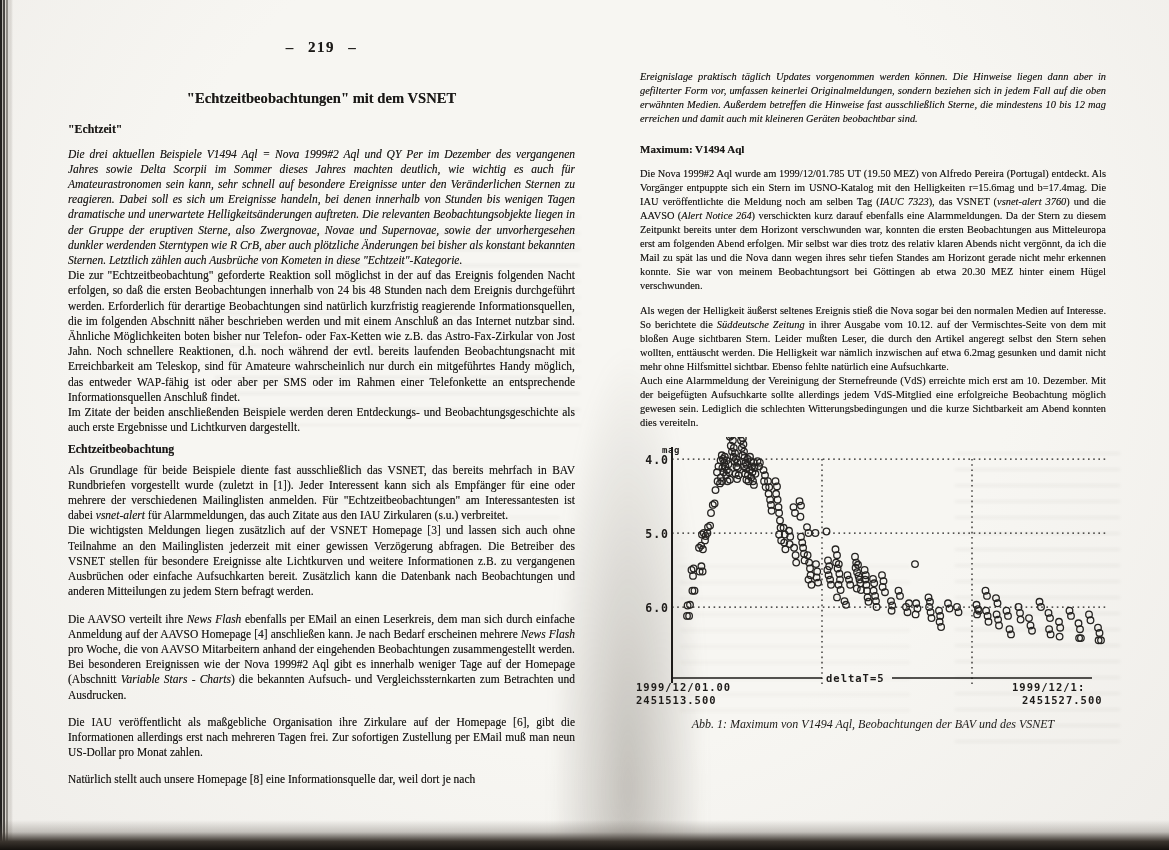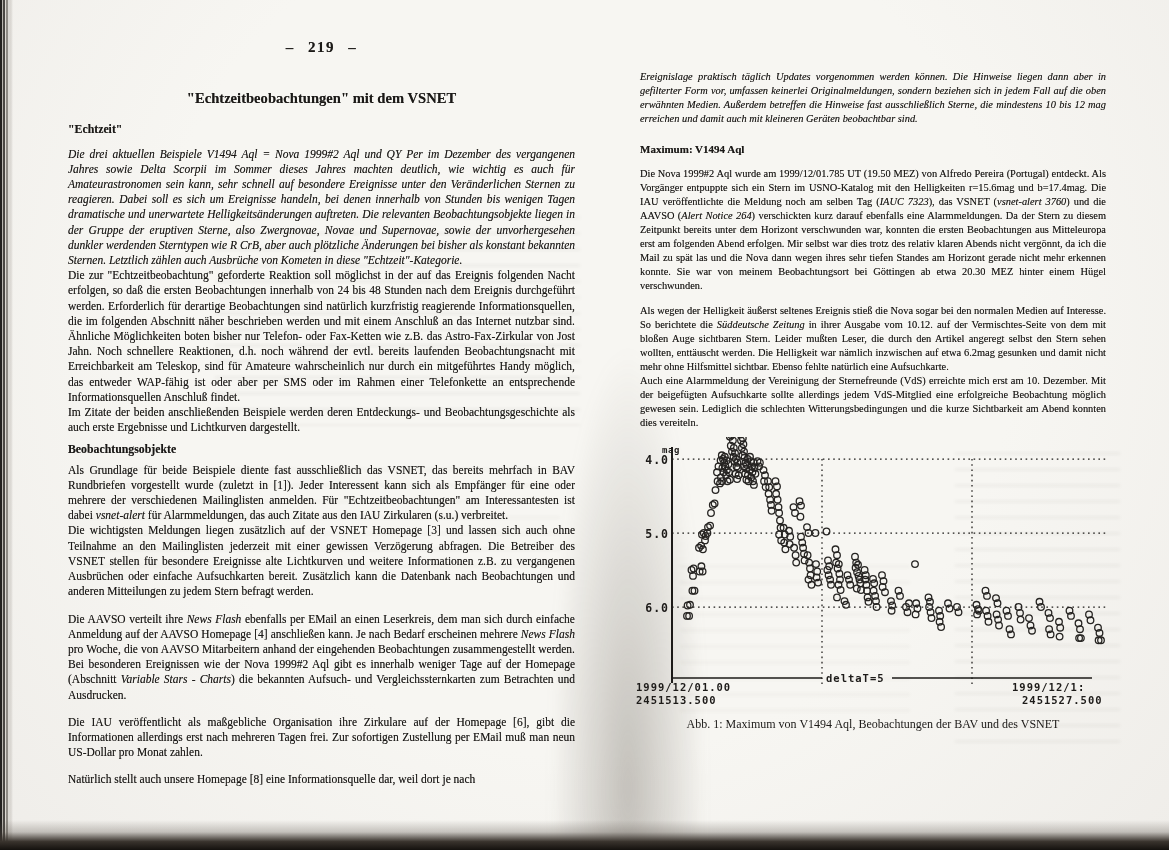--- a/index.html
+++ b/index.html
@@ -38,40 +38,40 @@
   
   .chart{display:block;margin:7px 0 0 -6px;}
   .chart .dot{stroke:#1d1b19;stroke-width:1.25;stroke-dasharray:1.6 3.6;fill:none;}
   .chart .ax{stroke:#1d1b19;stroke-width:2;}
   .chart .bl{stroke:#1d1b19;stroke-width:1.6;}
   .chart .pt{fill:none;stroke:#262422;stroke-width:1.3;}
   .chart text{font-family:"DejaVu Sans Mono", monospace;font-weight:bold;fill:#1d1b19;}
   .chart .tick{font-size:11.5px;letter-spacing:1px;}
   .chart .xlab{font-size:10.5px;letter-spacing:1px;}
   .chart .mlab{font-size:9px;letter-spacing:.5px;}
-  .caption{text-align:center;font-size:12px;margin-top:8px;}
+  .caption{text-align:center;font-style:italic;font-size:12px;margin-top:8px;}
 </style>
 </head>
 <body>
 
 <div class="scan">
 
   <div class="bleed b1"></div>
   <div class="bleed b2"></div>
   <div class="bleed b3"></div>
   <div class="bleed b4"></div>
 
   <div class="page page-left">
     <div class="pnum">–  219  –</div>
     <div class="title">"Echtzeitbeobachtungen" mit dem VSNET</div>
     <div class="shead">"Echtzeit"</div>
     <p class="mt9">Die drei aktuellen Beispiele V1494 Aql = Nova 1999#2 Aql und QY Per im Dezember des vergangenen Jahres sowie Delta Scorpii im Sommer dieses Jahres machten deutlich, wie wichtig es auch für Amateurastronomen sein kann, sehr schnell auf besondere Ereignisse unter den Veränderlichen Sternen zu reagieren. Dabei soll es sich um Ereignisse handeln, bei denen innerhalb von Stunden bis wenigen Tagen dramatische und unerwartete Helligkeitsänderungen auftreten. Die relevanten Beobachtungsobjekte liegen in der Gruppe der eruptiven Sterne, also Zwergnovae, Novae und Supernovae, sowie der unvorhergesehen dunkler werdenden Sterntypen wie R CrB, aber auch plötzliche Änderungen bei bisher als konstant bekannten Sternen. Letztlich zählen auch Ausbrüche von Kometen in diese "Echtzeit"-Kategorie.</p>
     <p>Die zur "Echtzeitbeobachtung" geforderte Reaktion soll möglichst in der auf das Ereignis folgenden Nacht erfolgen, so daß die ersten Beobachtungen innerhalb von 24 bis 48 Stunden nach dem Ereignis durchgeführt werden. Erforderlich für derartige Beobachtungen sind natürlich kurzfristig reagierende Informationsquellen, die im folgenden Abschnitt näher beschrieben werden und mit einem Anschluß an das Internet nutzbar sind. Ähnliche Möglichkeiten boten bisher nur Telefon- oder Fax-Ketten wie z.B. das Astro-Fax-Zirkular von Jost Jahn. Noch schnellere Reaktionen, d.h. noch während der evtl. bereits laufenden Beobachtungsnacht mit Erreichbarkeit am Teleskop, sind für Amateure wahrscheinlich nur durch ein mitgeführtes Handy möglich, das entweder WAP-fähig ist oder aber per SMS oder im Rahmen einer Telefonkette an entsprechende Informationsquellen Anschluß findet.</p>
     <p>Im Zitate der beiden anschließenden Beispiele werden deren Entdeckungs- und Beobachtungsgeschichte als auch erste Ergebnisse und Lichtkurven dargestellt.</p>
-    <div class="shead hd2">Beobachtungsobjekte</div>
+    <div class="shead hd2">Echtzeitbeobachtung</div>
     <p class="mt5">Als Grundlage für beide Beispiele diente fast ausschließlich das VSNET, das bereits mehrfach in BAV Rundbriefen vorgestellt wurde (zuletzt in [1]). Jeder Interessent kann sich als Empfänger für eine oder mehrere der verschiedenen Mailinglisten anmelden. Für "Echtzeitbeobachtungen" am Interessantesten ist dabei <i>vsnet-alert</i> für Alarmmeldungen, das auch Zitate aus den IAU Zirkularen (s.u.) verbreitet.</p>
     <p>Die wichtigsten Meldungen liegen zusätzlich auf der VSNET Homepage [3] und lassen sich auch ohne Teilnahme an den Mailinglisten jederzeit mit einer gewissen Verzögerung abfragen. Die Betreiber des VSNET stellen für besondere Ereignisse alte Lichtkurven und weitere Informationen z.B. zu vergangenen Ausbrüchen oder einfache Aufsuchkarten bereit. Zusätzlich kann die Datenbank nach Beobachtungen und anderen Mitteilungen zu jedem Stern befragt werden.</p>
     <p class="mt12">Die AAVSO verteilt ihre <i>News Flash</i> ebenfalls per EMail an einen Leserkreis, dem man sich durch einfache Anmeldung auf der AAVSO Homepage [4] anschließen kann. Je nach Bedarf erscheinen mehrere <i>News Flash</i> pro Woche, die von AAVSO Mitarbeitern anhand der eingehenden Beobachtungen zusammengestellt werden.  Bei besonderen Ereignissen wie der Nova 1999#2 Aql gibt es innerhalb weniger Tage auf der Homepage (Abschnitt <i>Variable Stars - Charts</i>) die bekannten Aufsuch- und Vergleichssternkarten zum Betrachten und Ausdrucken.</p>
     <p class="mt12">Die IAU veröffentlicht als maßgebliche Organisation ihre Zirkulare auf der Homepage [6], gibt die Informationen allerdings erst nach mehreren Tagen frei. Zur sofortigen Zustellung per EMail muß man neun US-Dollar pro Monat zahlen.</p>
     <p class="mt12">Natürlich stellt auch unsere Homepage [8] eine Informationsquelle dar, weil dort je nach</p>
   </div>
 
   <div class="page page-right">
     <p class="mt9" style="margin-top:30px;">Ereignislage praktisch täglich Updates vorgenommen werden können. Die Hinweise liegen dann aber in gefilterter Form vor, umfassen keinerlei Originalmeldungen, sondern beziehen sich in jedem Fall auf die oben erwähnten Medien. Außerdem betreffen die Hinweise fast ausschließlich Sterne, die mindestens 10 bis 12 mag erreichen und damit auch mit kleineren Geräten beobachtbar sind.</p>
     <div class="shead">Maximum: V1494 Aql</div>

